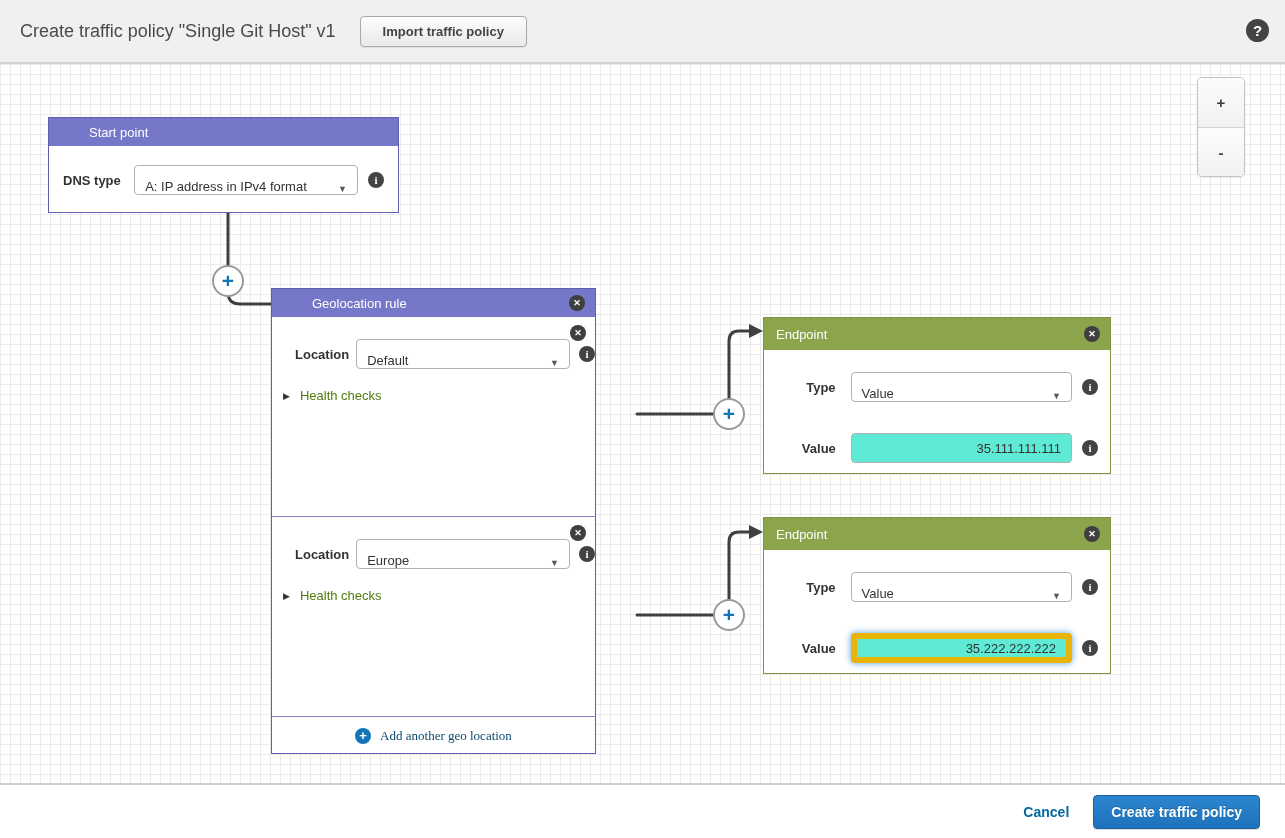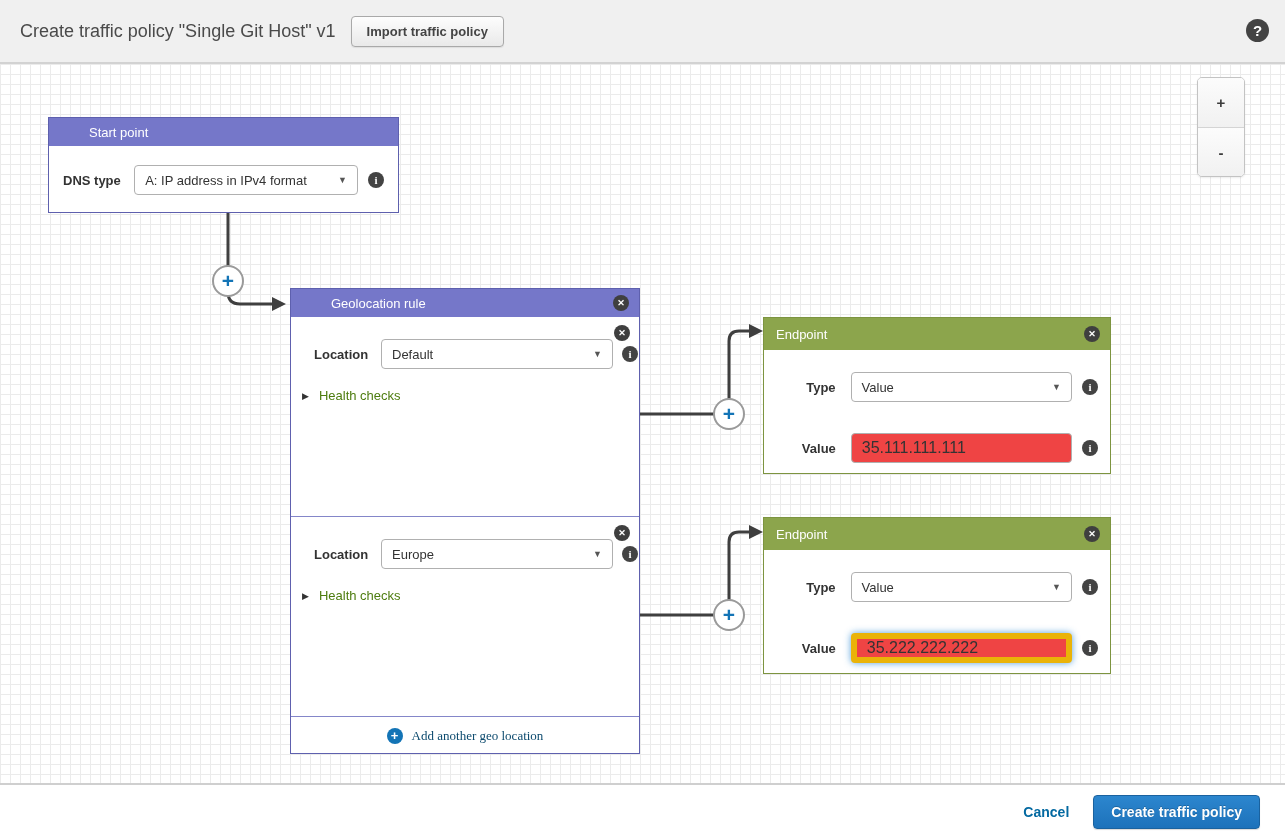--- a/index.html
+++ b/index.html
@@ -12,21 +12,21 @@
   #app { position:relative; width:1285px; height:838px; overflow:hidden; }
 
   
   .topbar {
     position:absolute; left:0; top:0; width:1285px; height:64px;
     background:#f0f0f0; border-bottom:2px solid #d2d2d2;
     display:flex; align-items:center;
   }
   .page-title { font-size:18px; color:#4a4a4a; margin-left:20px; font-weight:normal; }
   .btn-secondary {
-    margin-left:15px; padding:7px 15px;
+    margin-left:24px; padding:7px 22px;
     background:linear-gradient(#fdfdfd,#e9e9e9);
     border:1px solid #a9a9a9; border-radius:4px;
     font-size:13px; font-weight:bold; color:#444;
     box-shadow:0 1px 1px rgba(0,0,0,.08); cursor:pointer;
   }
   .help-circle {
     position:absolute; right:16px; top:19px; width:23px; height:23px;
     background:#434343; color:#fff; border-radius:50%;
     font-size:15px; font-weight:bold; text-align:center; line-height:23px; cursor:pointer;
   }
@@ -62,45 +62,46 @@
   }
   .info-circle {
     width:16px; height:16px; border-radius:50%;
     background:#434343; color:#fff; font-size:11px; font-weight:bold;
     font-family:"Liberation Serif", serif;
     text-align:center; line-height:16px; cursor:pointer; flex:0 0 auto;
   }
   .field-label { font-size:13px; font-weight:bold; color:#333; }
   .dropdown {
     height:30px; background:#fff; border:1px solid #b0b0b0; border-radius:4px;
-    display:flex; align-items:center; padding:0 10px;
+    display:flex; align-items:flex-end; padding:0 10px;
     font-size:13px; color:#333; cursor:pointer;
   }
   .dropdown .dd-text { flex:1; }
   .dd-caret { font-size:9px; color:#555; margin-left:8px; }
   .text-input {
-    height:30px; width:100%; background:#ef4444; border:1px solid #b0b0b0; border-radius:4px;
-    padding:0 10px; font-size:16px; color:#333;
+    height:30px; width:100%; background:#5eead4; border:1px solid #b0b0b0; border-radius:4px;
+    padding:0 10px; font-size:13px; color:#333;
     font-family:"Liberation Sans", sans-serif;
+    text-align:right;
   }
   .text-input.focused {
     border:6px solid #eab308;
     box-shadow:0 0 7px rgba(42,135,212,.8);
     outline:none;
   }
 
   
   .start-node { left:48px; top:53px; width:351px; height:96px; }
   .start-row { display:flex; align-items:center; margin:19px 14px 0 14px; }
   .start-row .field-label { width:74px; }
   .start-row .dropdown { width:232px; }
   .start-row .info-circle { margin-left:10px; }
 
   
-  .geo-node { left:290px; top:224px; width:350px; height:466px; }
+  .geo-node { left:271px; top:224px; width:325px; height:466px; }
   .geo-section { position:relative; height:199px; }
   .geo-section + .geo-section { border-top:1px solid #8486c9; height:200px; }
   .sec-close { position:absolute; top:8px; right:9px; }
   .geo-row { position:absolute; left:0; top:22px; width:100%; display:flex; align-items:center; }
   .geo-row .field-label { width:67px; margin-left:23px; }
   .geo-row .dropdown { width:232px; }
   .geo-row .info-circle { margin-left:9px; }
   .expander { position:absolute; left:11px; top:71px; display:flex; align-items:center; cursor:pointer; }
   .expander .tri { font-size:9px; color:#333; margin-right:10px; }
   .expander .exp-label { font-size:13px; color:#4d7c0f; }

